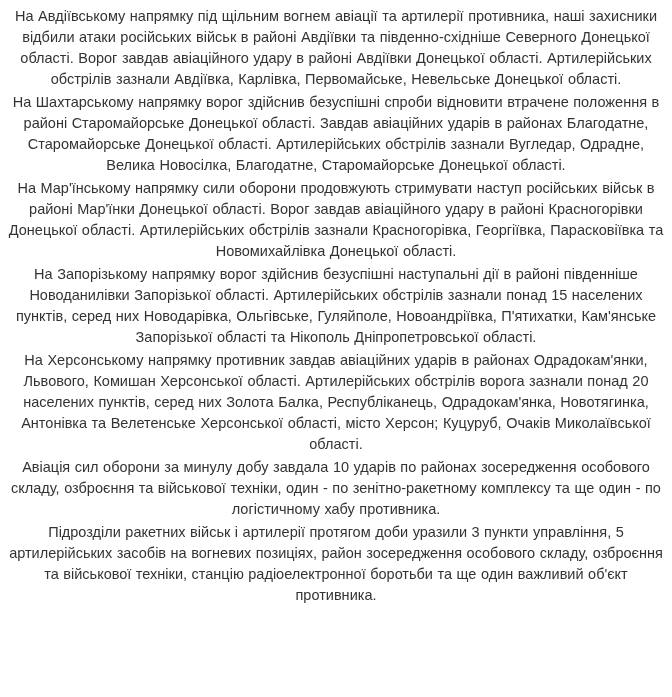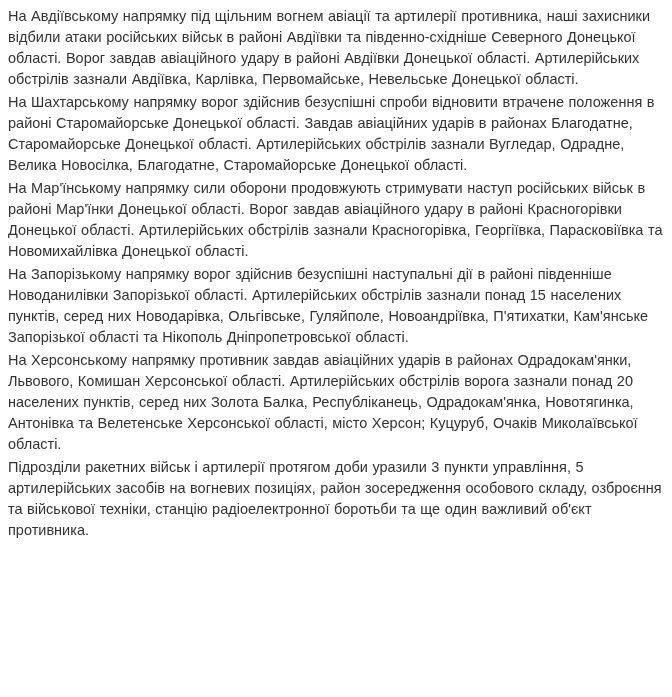--- a/index.html
+++ b/index.html
@@ -20,25 +20,27 @@
     font-family: "Liberation Sans", "DejaVu Sans", sans-serif;
     font-size: 14.5px;
     line-height: 21px;
     color: #333333;
     letter-spacing: 0;
   }
   .post p {
     margin: 0 0 2px 0;
     white-space: pre-wrap; 
     word-spacing: 0.5px;
+    text-align: center;
   }
 </style>
 </head>
 <body>
 
 <main class="post">
   <p>На Авдіївському напрямку під щільним вогнем авіації та артилерії противника, наші захисники  відбили атаки російських військ в районі Авдіївки та південно-східніше Северного Донецької області. Ворог завдав авіаційного удару в районі Авдіївки Донецької області. Артилерійських обстрілів зазнали Авдіївка, Карлівка, Первомайське, Невельське Донецької області.</p>
   <p>На Шахтарському напрямку ворог здійснив безуспішні спроби відновити втрачене положення в районі Старомайорське Донецької області. Завдав авіаційних ударів в районах Благодатне, Старомайорське Донецької області. Артилерійських обстрілів зазнали Вугледар, Одрадне, Велика Новосілка, Благодатне, Старомайорське Донецької області.</p>
   <p>На Мар'їнському напрямку сили оборони продовжують стримувати наступ російських військ в районі Мар'їнки Донецької області. Ворог завдав авіаційного удару в районі Красногорівки Донецької області. Артилерійських обстрілів зазнали Красногорівка, Георгіївка, Парасковіївка та Новомихайлівка Донецької області.</p>
   <p>На Запорізькому напрямку ворог здійснив безуспішні наступальні дії в районі південніше Новоданилівки Запорізької області. Артилерійських обстрілів зазнали понад 15 населених пунктів, серед них Новодарівка, Ольгівське, Гуляйполе, Новоандріївка, П'ятихатки, Кам'янське Запорізької області та Нікополь Дніпропетровської області.</p>
   <p>На Херсонському напрямку противник завдав авіаційних ударів в районах Одрадокам'янки, Львового, Комишан Херсонської області. Артилерійських обстрілів ворога зазнали понад 20 населених пунктів, серед них Золота Балка, Республіканець, Одрадокам'янка, Новотягинка, Антонівка та Велетенське Херсонської області, місто Херсон; Куцуруб, Очаків Миколаївської області.</p>
+  <p>Авіація сил оборони за минулу добу завдала 10 ударів по районах зосередження особового складу, озброєння та військової техніки, один - по зенітно-ракетному комплексу та ще один - по логістичному хабу противника.</p>
   <p>Підрозділи ракетних військ і артилерії протягом доби уразили 3 пункти управління, 5 артилерійських засобів на вогневих позиціях, район зосередження особового складу, озброєння та військової техніки, станцію радіоелектронної боротьби та ще один важливий об'єкт противника.</p>
 </main>
 
 </body></html>

